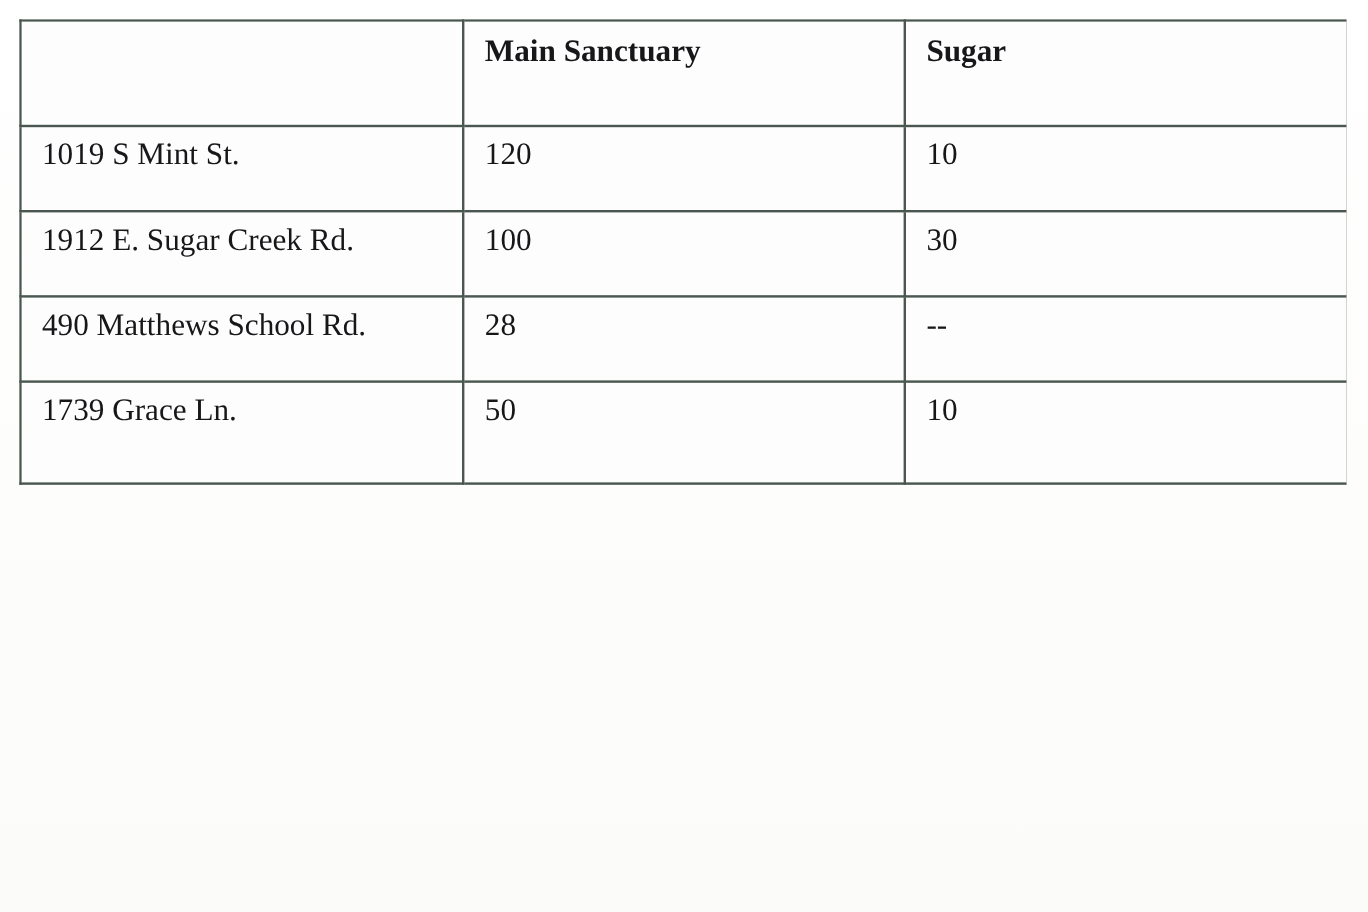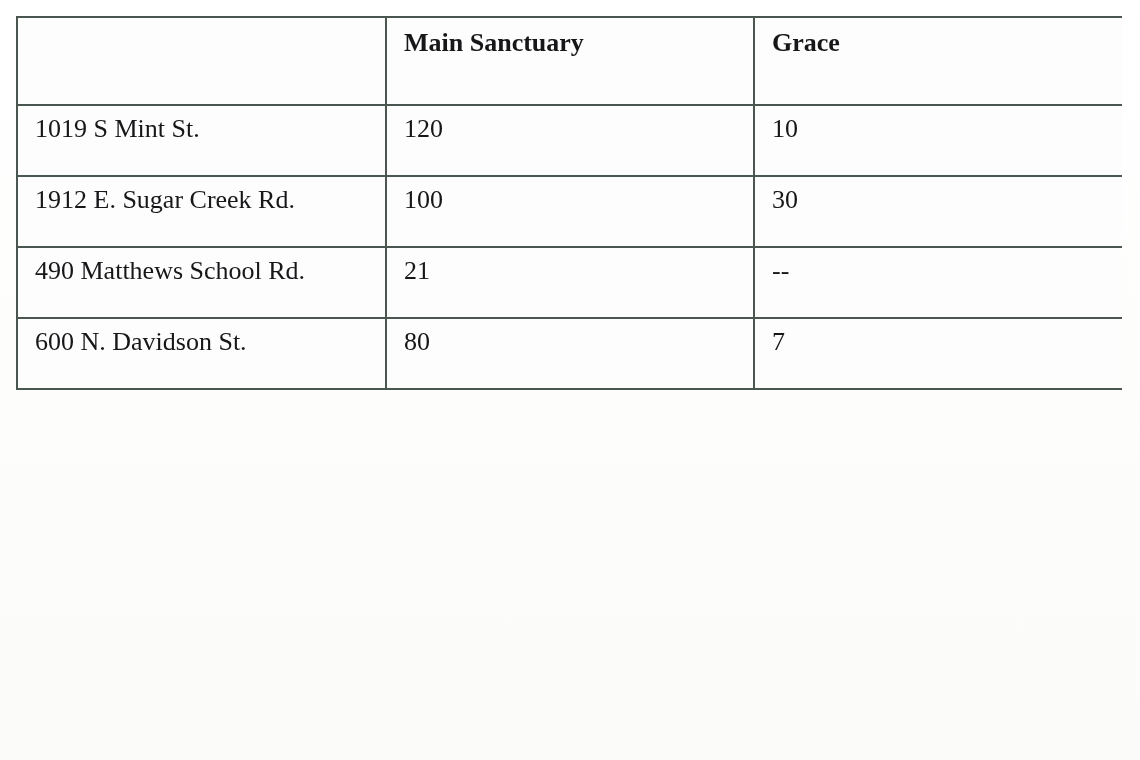--- a/index.html
+++ b/index.html
@@ -92,21 +92,21 @@
     <table class="capacity-table">
       <colgroup>
         <col class="col-address">
         <col class="col-main">
         <col class="col-chapel">
       </colgroup>
       <thead>
         <tr>
           <th class="blank-header"></th>
           <th>Main Sanctuary</th>
-          <th>Grace</th>
+          <th>Sugar</th>
         </tr>
       </thead>
       <tbody>
 
         <tr class="row-h65">
           <td>
             <span class="cell-text">1019 S Mint St.</span>
           </td>
           <td>
             <span class="cell-text">120</span>
@@ -126,40 +126,40 @@
           <td>
             <span class="cell-text">30</span>
           </td>
         </tr>
 
         <tr class="row-h65">
           <td>
             <span class="cell-text">490 Matthews School Rd.</span>
           </td>
           <td>
-            <span class="cell-text">21</span>
+            <span class="cell-text">28</span>
           </td>
           <td>
             <span class="cell-text">--</span>
           </td>
         </tr>
 
 
 
 
 
-
-        <tr class="row-h65">
+        <tr class="row-h79">
           <td>
-            <span class="cell-text">600 N. Davidson St.</span>
+            <span class="cell-text">1739 Grace Ln.</span>
           </td>
           <td>
-            <span class="cell-text">80</span>
+            <span class="cell-text">50</span>
           </td>
           <td>
-            <span class="cell-text">7</span>
+            <span class="cell-text">10</span>
           </td>
         </tr>
+
 
       </tbody>
     </table>
   </div>
 </div>
 
 </body></html>

